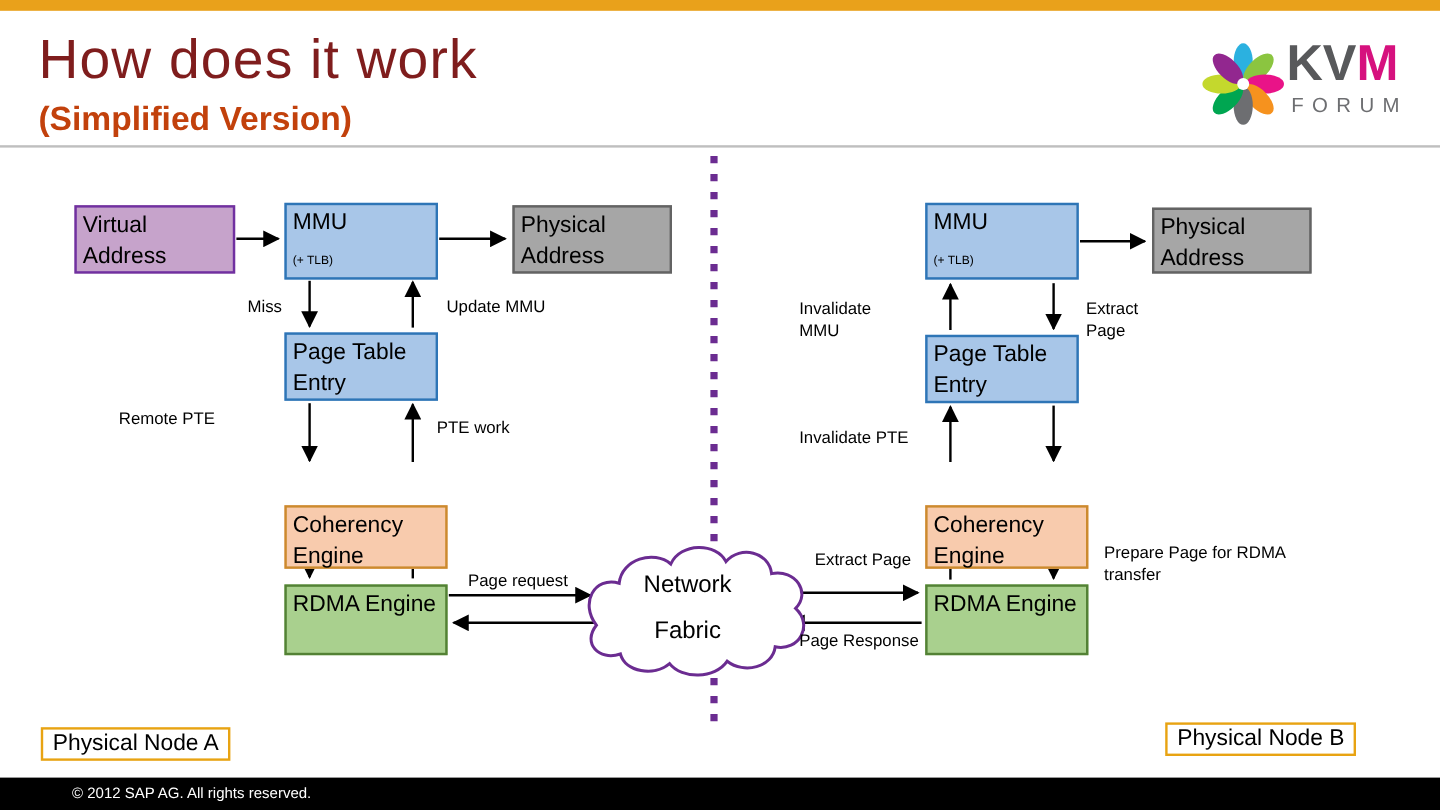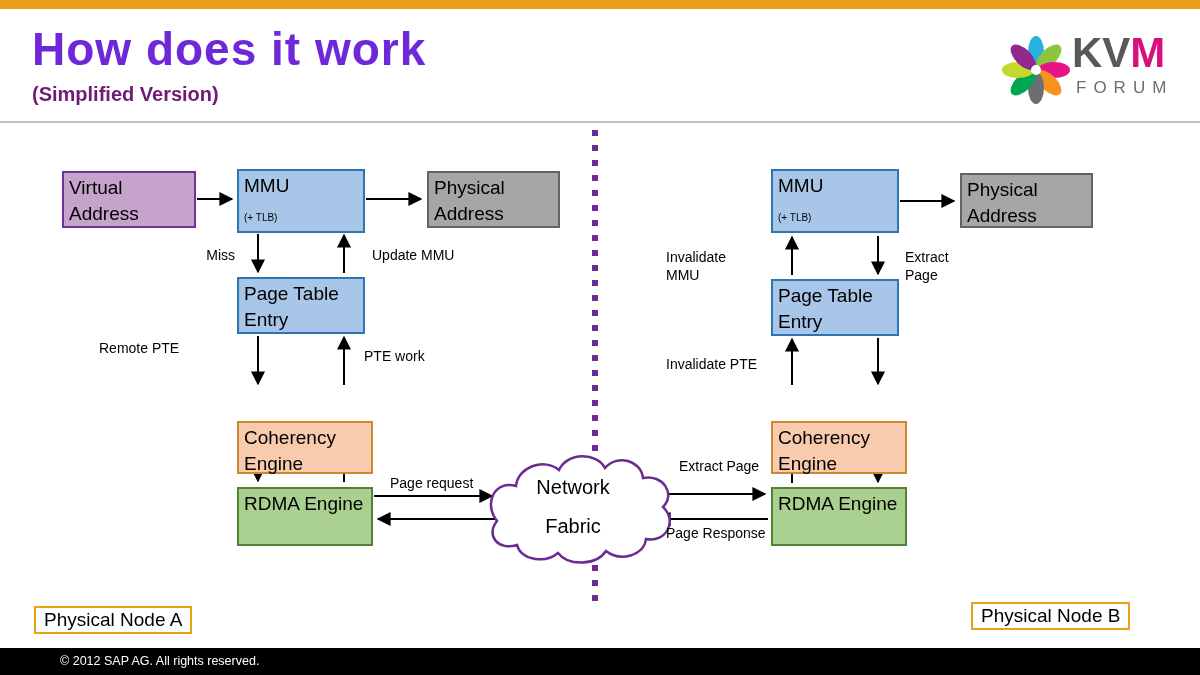--- a/index.html
+++ b/index.html
@@ -1,20 +1,20 @@
 <!DOCTYPE html>
 <html><head>
 <meta charset="utf-8">
 <style>
   html,body { margin:0; padding:0; background:#fff; }
   .slide { position:relative; width:1200px; height:675px; background:#ffffff;
            font-family:"Liberation Sans","DejaVu Sans",sans-serif; overflow:hidden; color:#000; }
   .topbar { position:absolute; left:0; top:0; width:1200px; height:9px; background:#E9A11B; }
-  .title { position:absolute; left:32px; top:22px; font-size:46px; font-weight:bold; color:#6d28d9; letter-spacing:1px;text-align:center; }
-  .subtitle { position:absolute; left:32px; top:83px; font-size:20px; font-weight:bold; color:#701a75; }
+  .title { position:absolute; left:32px; top:22px; font-size:46px; font-weight:normal; color:#7f1d1d; letter-spacing:1px;text-align:center; }
+  .subtitle { position:absolute; left:32px; top:83px; font-size:28px; font-weight:bold; color:#c2410c; }
   .header-divider { position:absolute; left:0; top:121px; width:1200px; height:2px; background:#BFBFBF; }
   .box { position:absolute; border:2px solid; font-size:19px; line-height:1.35; padding:2px 5px; box-sizing:border-box; background:#fff; }
   .box.blue   { background:#A8C6E8; border-color:#2E75B6; }
   .box.purple { background:#C6A3CB; border-color:#7030A0; }
   .box.gray   { background:#A6A6A6; border-color:#636363; }
   .box.orange { background:#F8CBAD; border-color:#CC8A2E;margin-top:32px; }
   .box.green  { background:#A9D08E; border-color:#538135; }
   .mmu-sub { font-size:10px; margin-top:12px; }
   .lbl { position:absolute; font-size:14px; line-height:1.25; }
   .lbl.small { font-size:13px; }
@@ -159,19 +159,20 @@
 
   <div class="box orange" style="left:771px; top:389px; width:136px; height:53px;">Coherency Engine</div>
 
   <div class="box green" style="left:771px; top:487px; width:136px; height:59px;">RDMA Engine</div>
 
   <div class="lbl" style="left:666px; top:249px; width:82px;">Invalidate MMU</div>
   <div class="lbl" style="left:905px; top:249px; width:60px;">Extract Page</div>
   <div class="lbl" style="left:666px; top:356px;">Invalidate PTE</div>
   <div class="lbl" style="left:679px; top:458px;">Extract Page</div>
   <div class="lbl" style="left:666px; top:525px;">Page Response</div>
+  <div class="lbl" style="left:920px; top:452px; width:170px;">Prepare Page for RDMA transfer</div>
 
   <div class="nodebox" style="left:34px; top:606px;">Physical Node A</div>
   <div class="nodebox" style="left:971px; top:602px;">Physical Node B</div>
 
   <div class="footerbar">© 2012 SAP AG. All rights reserved.</div>
 
 </div>
 
 </body></html>

